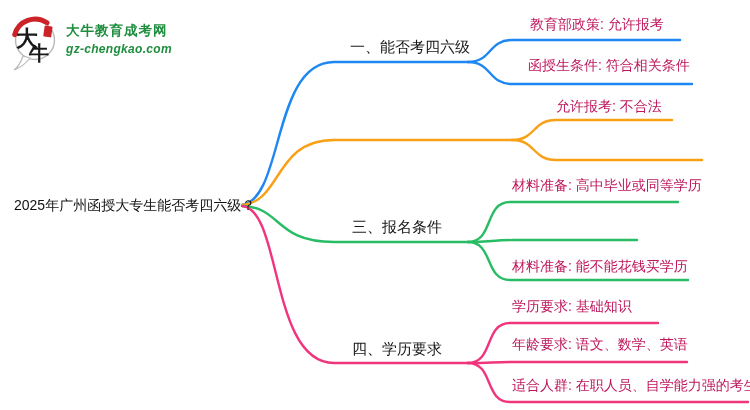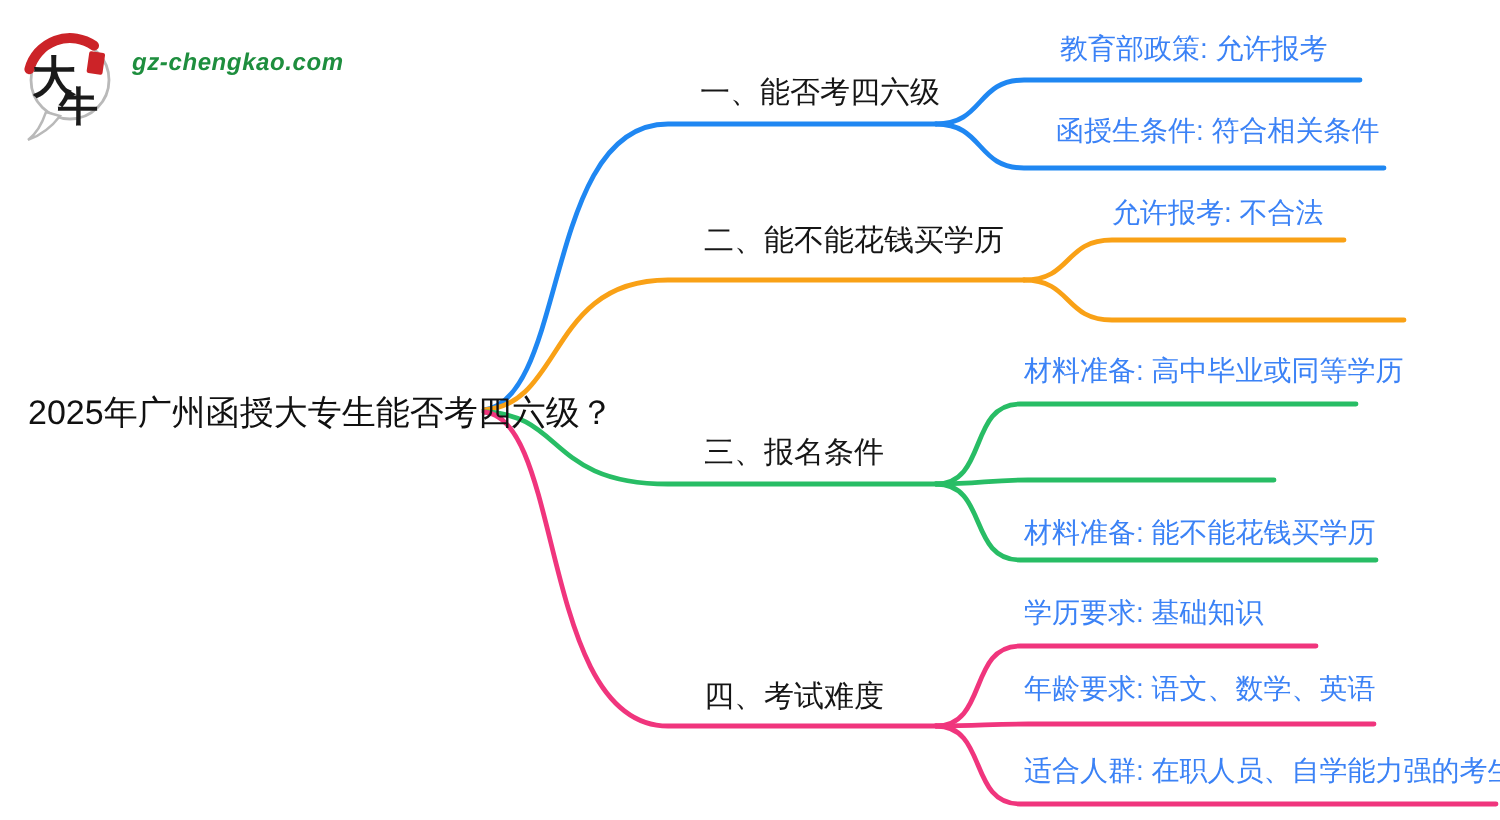--- a/index.html
+++ b/index.html
@@ -3,23 +3,23 @@
 <meta charset="utf-8">
 <style>
   html,body{margin:0;padding:0;background:#fff;}
   .stage{
     position:relative;width:750px;height:410px;background:#ffffff;overflow:hidden;
     font-family:"Liberation Sans","DejaVu Sans",sans-serif;color:#1c1c1c;
   }
   .lines{position:absolute;left:0;top:0;}
   .lines path{fill:none;stroke-width:2.4;stroke-linecap:round;}
   .node{position:absolute;white-space:nowrap;line-height:1.15;}
-  .topic{font-size:17px;color:#111;}
+  .topic{font-size:14px;color:#111;}
   .branch-label{font-size:15px;color:#161616;}
-  .child-label{font-size:14px;color:#3b82f6;}
+  .child-label{font-size:14px;color:#be185d;}
   .logo{position:absolute;left:10px;top:16px;display:flex;align-items:flex-start;}
   .logo-bubble{display:block;}
   .logo-text{margin-left:4px;padding-top:6px;}
   .logo-name{font-size:13.5px;font-weight:bold;letter-spacing:1px;}
   .logo-url{font-size:12px;font-weight:bold;margin-top:2px;letter-spacing:0.3px;}
 </style>
 </head>
 <body>
 
 <div class="stage">
@@ -48,30 +48,30 @@
   <div class="logo">
     <svg class="logo-bubble" width="52" height="56" viewBox="0 0 52 56">
       <circle cx="25" cy="24" r="19.5" fill="#ffffff" stroke="#b9b9b9" stroke-width="1.4"></circle>
       <path d="M13,40 C11,46 8,51 4,54 C12,51 17,46 20,42 Z" fill="#ffffff" stroke="#b9b9b9" stroke-width="1.2"></path>
       <path d="M4.7,18.6 A21,21 0 0 1 37,6.8" fill="none" stroke-width="5" stroke-linecap="round" stroke="#cc2328"></path>
       <rect x="34" y="10" width="8" height="11" rx="1" transform="rotate(8 38 15)" fill="#cc2328"></rect>
       <text x="6" y="30" font-size="22" font-weight="bold" fill="#1a1a1a">大</text>
       <text x="19" y="44" font-size="20" font-weight="bold" fill="#1a1a1a">牛</text>
     </svg>
     <div class="logo-text">
+      <div class="logo-name" style="color: rgb(30, 142, 62);">大牛教育成考网</div>
       <div class="logo-url" style="color: rgb(30, 142, 62); font-style: italic;">gz-chengkao.com</div>
     </div>
   </div>
 
   <div class="node topic" style="left:14px;top:197px">2025年广州函授大专生能否考四六级？</div>
 
   <div class="node branch-label" style="left:350px;top:38px">一、能否考四六级</div>
-  <div class="node branch-label" style="left:352px;top:112px">二、能不能花钱买学历</div>
   <div class="node branch-label" style="left:352px;top:218px">三、报名条件</div>
-  <div class="node branch-label" style="left:352px;top:340px">四、考试难度</div>
+  <div class="node branch-label" style="left:352px;top:340px">四、学历要求</div>
 
   <div class="node child-label" style="left:530px;top:16px">教育部政策: 允许报考</div>
   <div class="node child-label" style="left:528px;top:57px">函授生条件: 符合相关条件</div>
 
   <div class="node child-label" style="left:556px;top:98px">允许报考: 不合法</div>
 
   <div class="node child-label" style="left:512px;top:177px">材料准备: 高中毕业或同等学历</div>
   <div class="node child-label" style="left:512px;top:258px">材料准备: 能不能花钱买学历</div>
 
   <div class="node child-label" style="left:512px;top:298px">学历要求: 基础知识</div>

